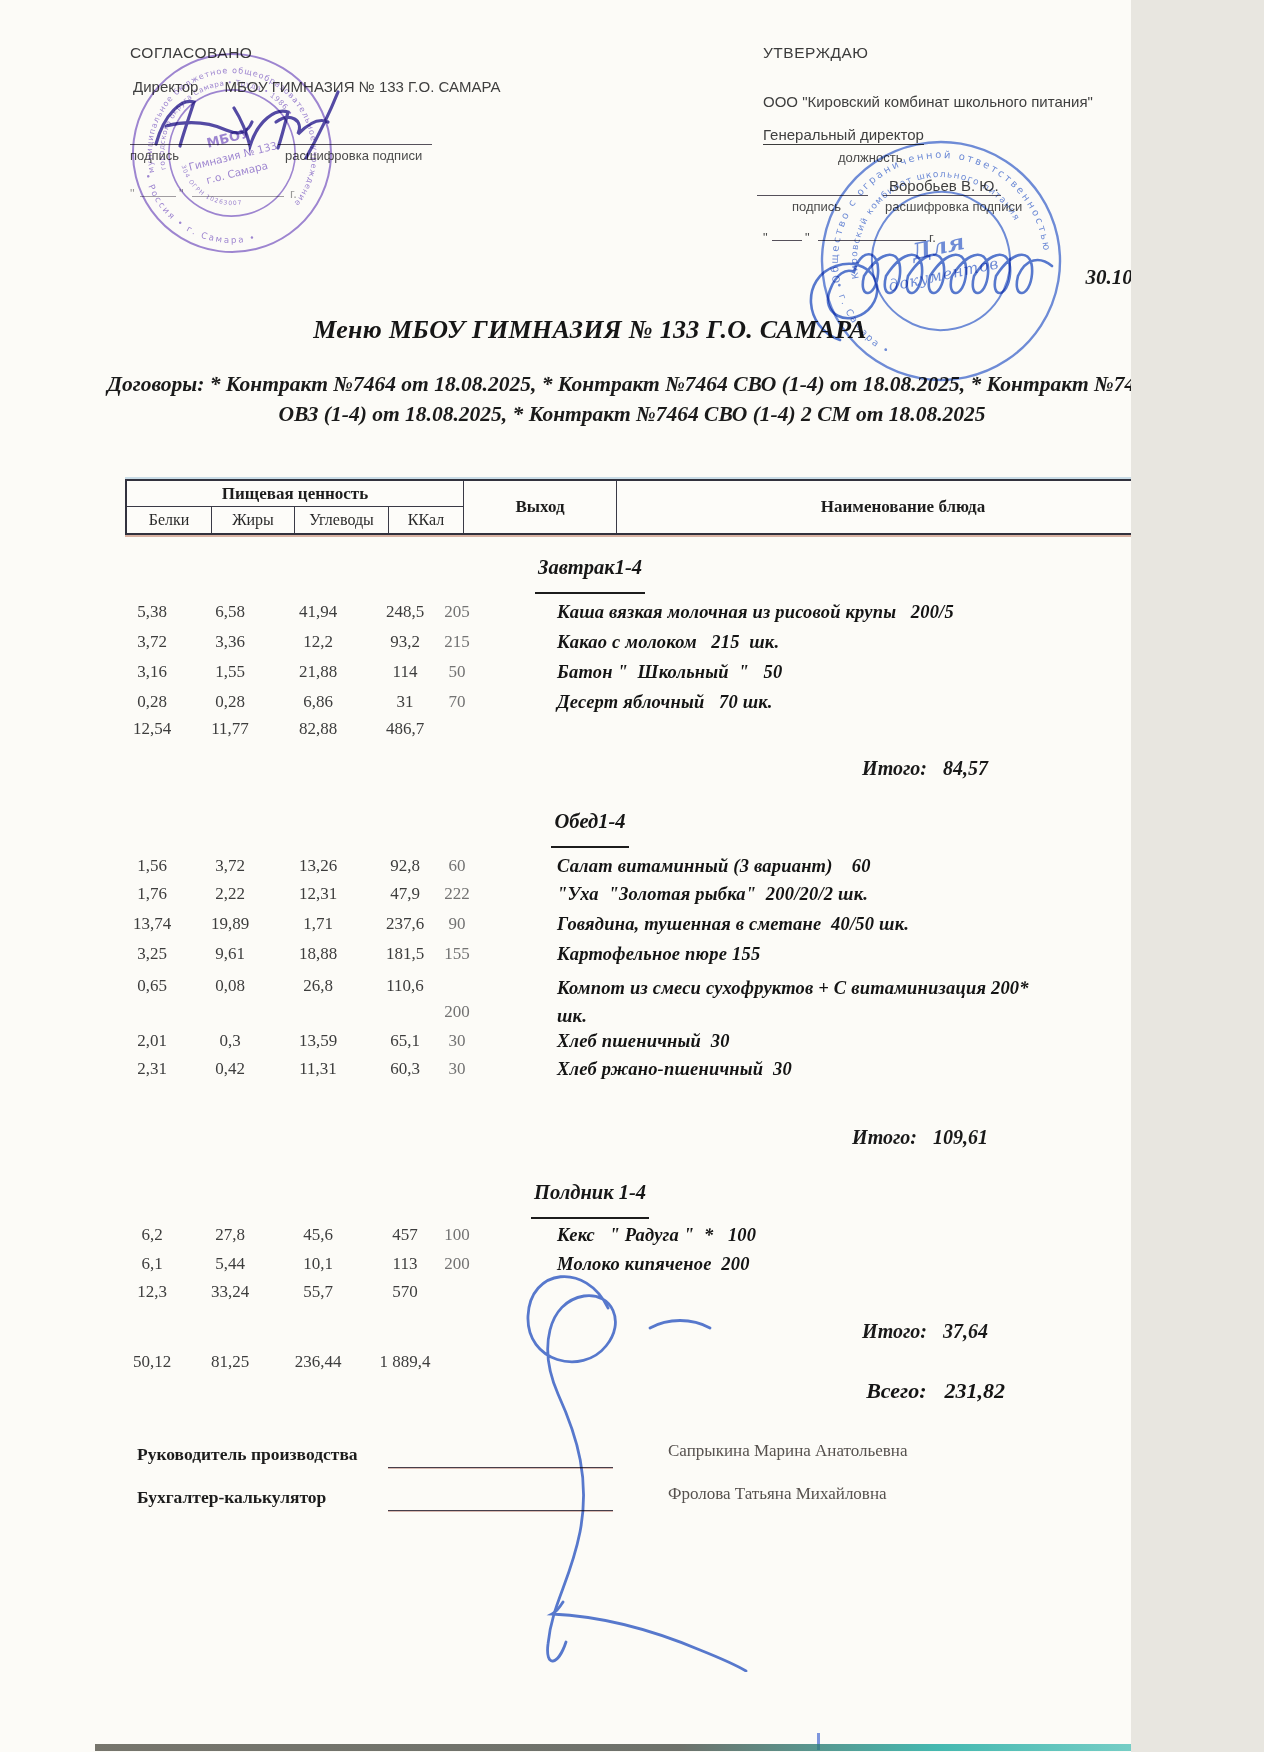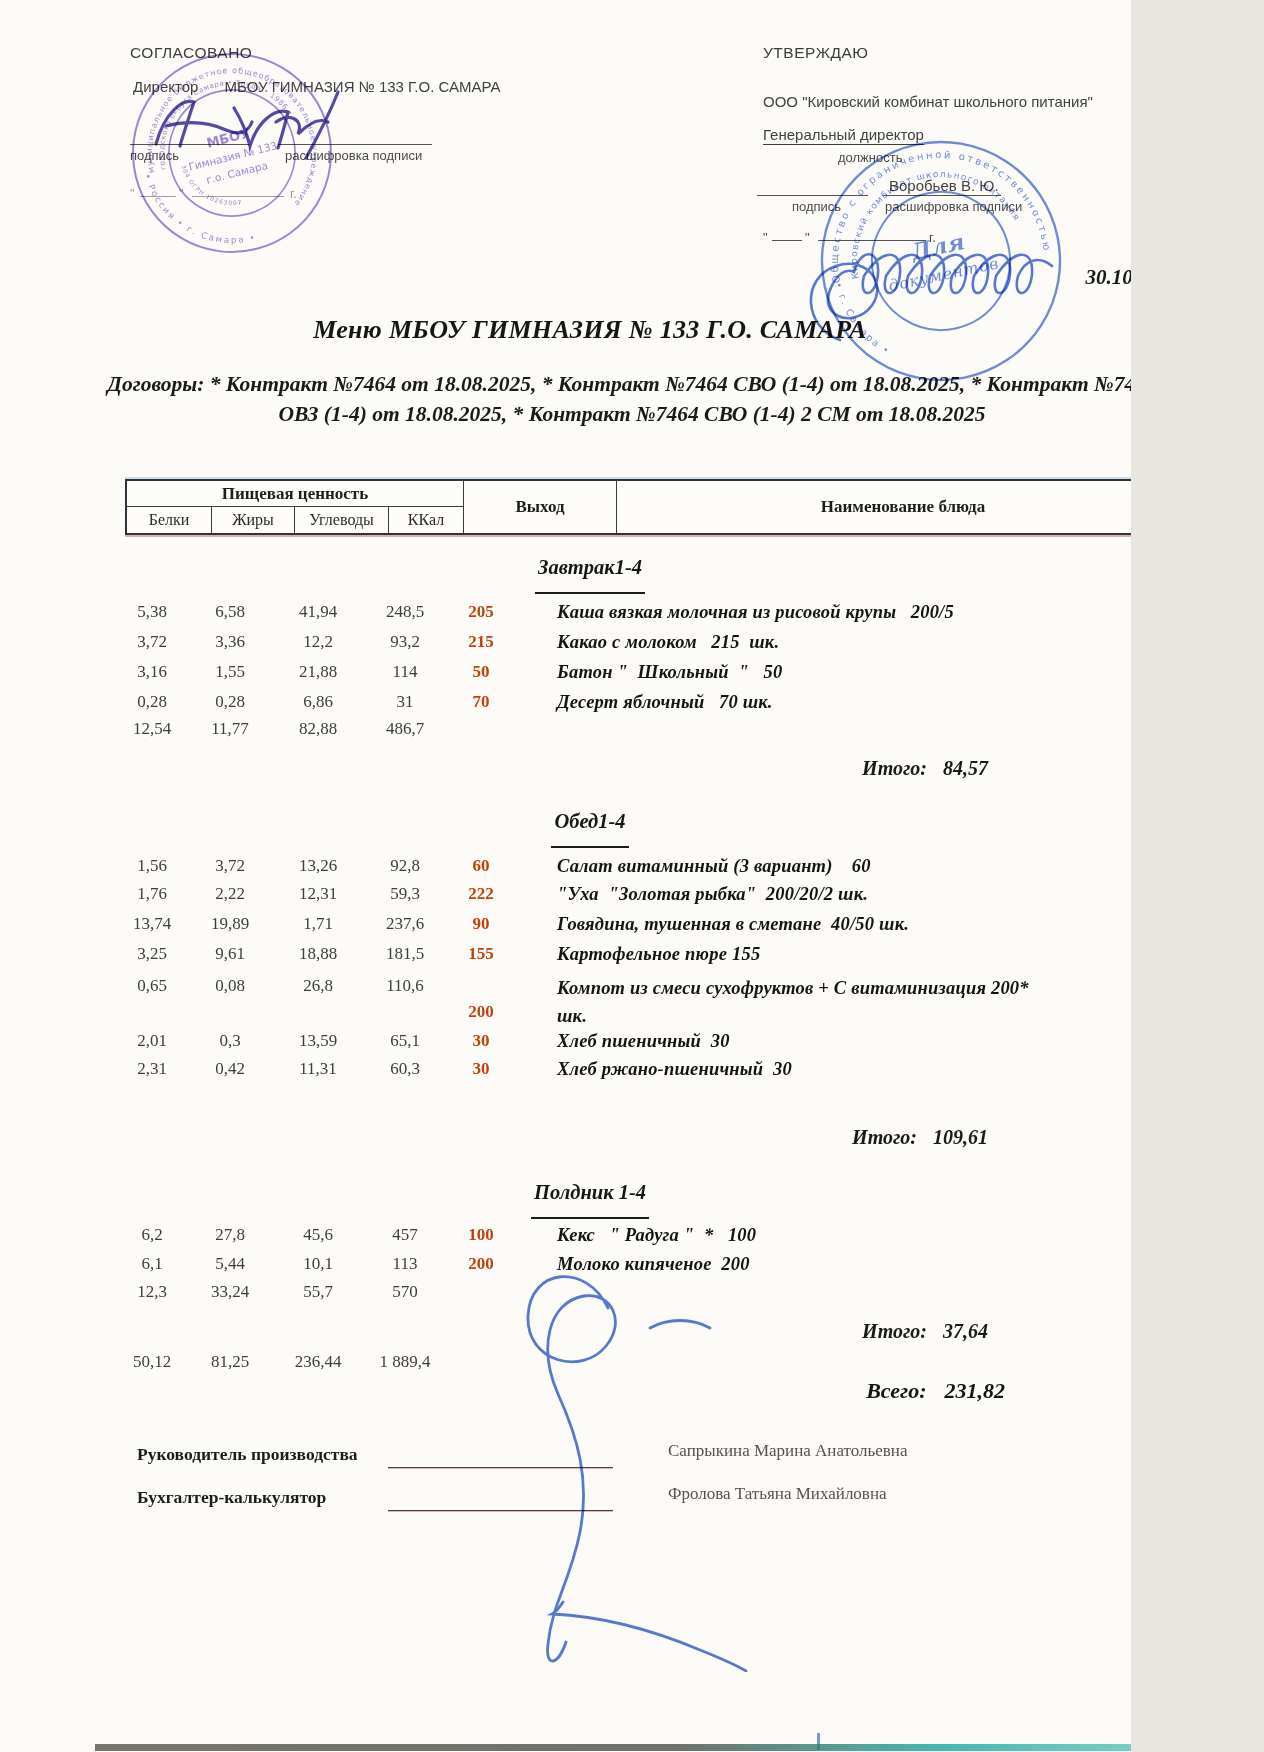--- a/index.html
+++ b/index.html
@@ -27,21 +27,21 @@
   .th-bold{font:700 17px "Liberation Serif",serif;color:#1d1d1d;}
   .th-reg{font:16px "Liberation Serif",serif;color:#2a2a2a;}
 
   
   .r{position:absolute;left:0;width:100%;height:26px;font:17px "Liberation Serif",serif;color:#3d3d3d;}
   .n{position:absolute;top:0;text-align:center;}
   .n.prot{left:108px;width:88px;}
   .n.fat{left:190px;width:80px;}
   .n.carb{left:272px;width:92px;}
   .n.kcal{left:360px;width:90px;}
-  .n.out{left:444px;width:74px;font-weight:700;color:#c2410c;}
+  .n.out{left:420px;width:74px;font-weight:400;color:#737373;}
   .dish{position:absolute;left:557px;top:0;width:575px;font:italic 700 18.5px "Liberation Serif",serif;
         color:#141414;white-space:pre-wrap;letter-spacing:.2px;}
   .row-compote .dish{width:500px;line-height:28px;top:-2px;}
   .row-compote .n.out{top:26px;}
 
   .sec-head{position:absolute;left:0;width:1180px;text-align:center;}
   .sec-head-inner{display:inline-block;font:italic 700 20.5px "Liberation Serif",serif;color:#161616;
                   border-bottom:2.2px solid #1c1c1c;padding:0 3px 13px;}
   .subtotal{position:absolute;left:590px;width:398px;text-align:right;font:italic 700 20px "Liberation Serif",serif;color:#191919;}
   .subtotal .v{margin-left:16px;}
@@ -170,21 +170,21 @@
     <span class="n fat">3,72</span>
     <span class="n carb">13,26</span>
     <span class="n kcal">92,8</span>
     <span class="n out">60</span>
     <span class="dish">Салат витаминный (3 вариант)    60</span>
   </div>
   <div class="r" style="top:884px;">
     <span class="n prot">1,76</span>
     <span class="n fat">2,22</span>
     <span class="n carb">12,31</span>
-    <span class="n kcal">59,3</span>
+    <span class="n kcal">47,9</span>
     <span class="n out">222</span>
     <span class="dish">"Уха  "Золотая рыбка"  200/20/2 шк.</span>
   </div>
   <div class="r" style="top:914px;">
     <span class="n prot">13,74</span>
     <span class="n fat">19,89</span>
     <span class="n carb">1,71</span>
     <span class="n kcal">237,6</span>
     <span class="n out">90</span>
     <span class="dish">Говядина, тушенная в сметане  40/50 шк.</span>

